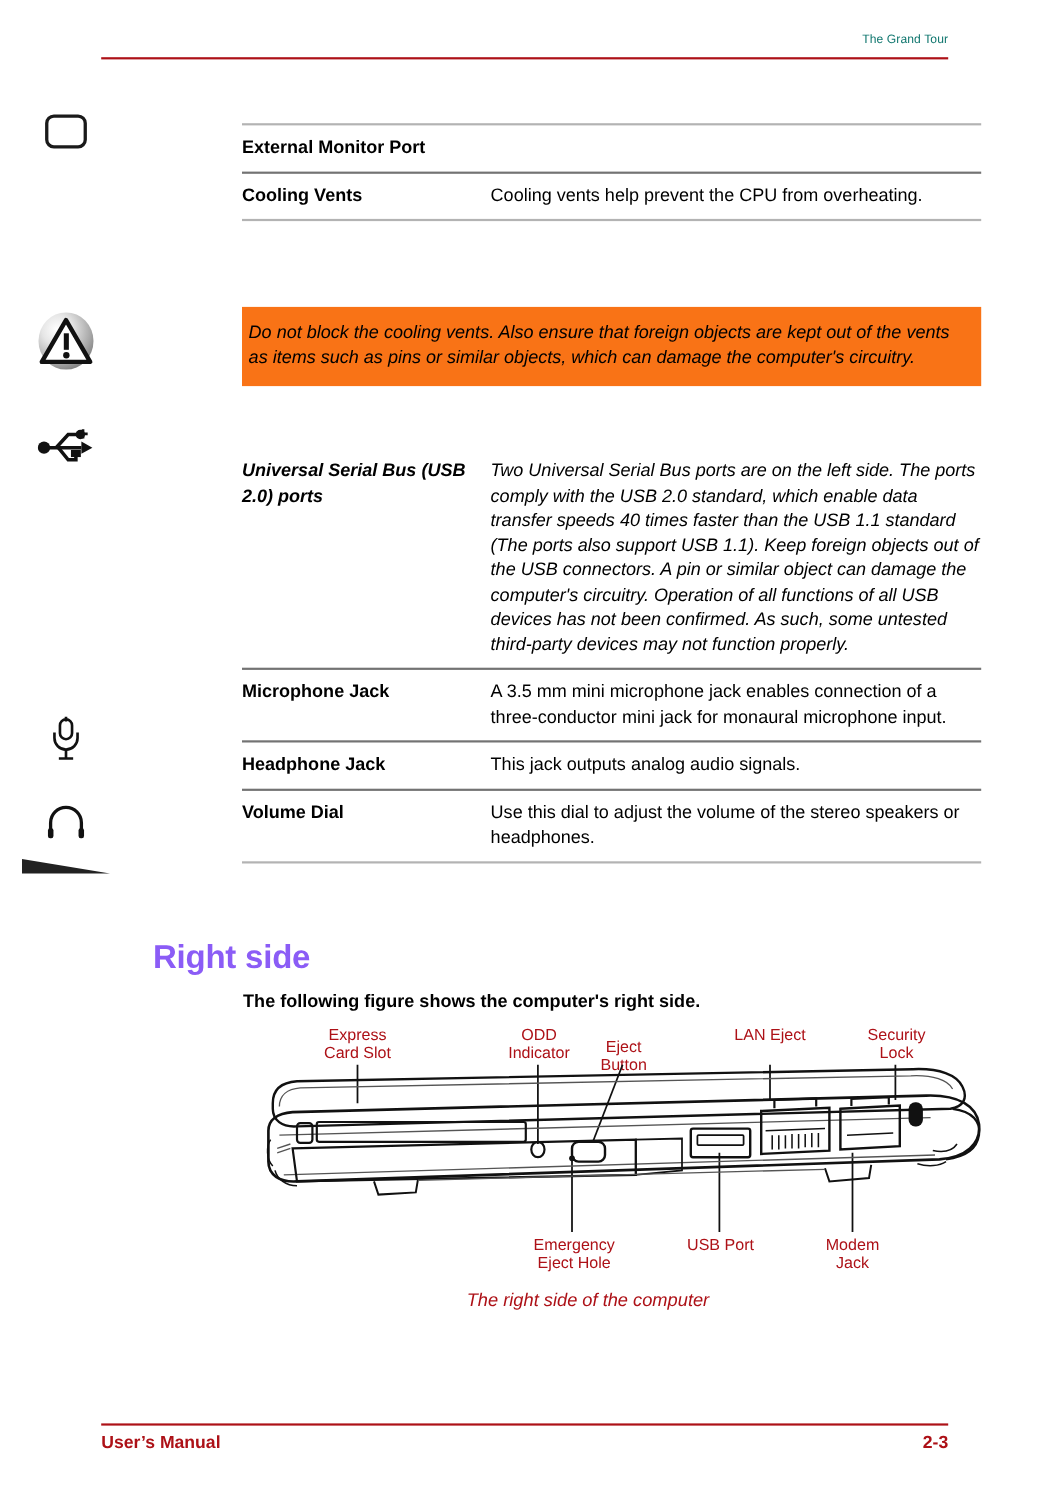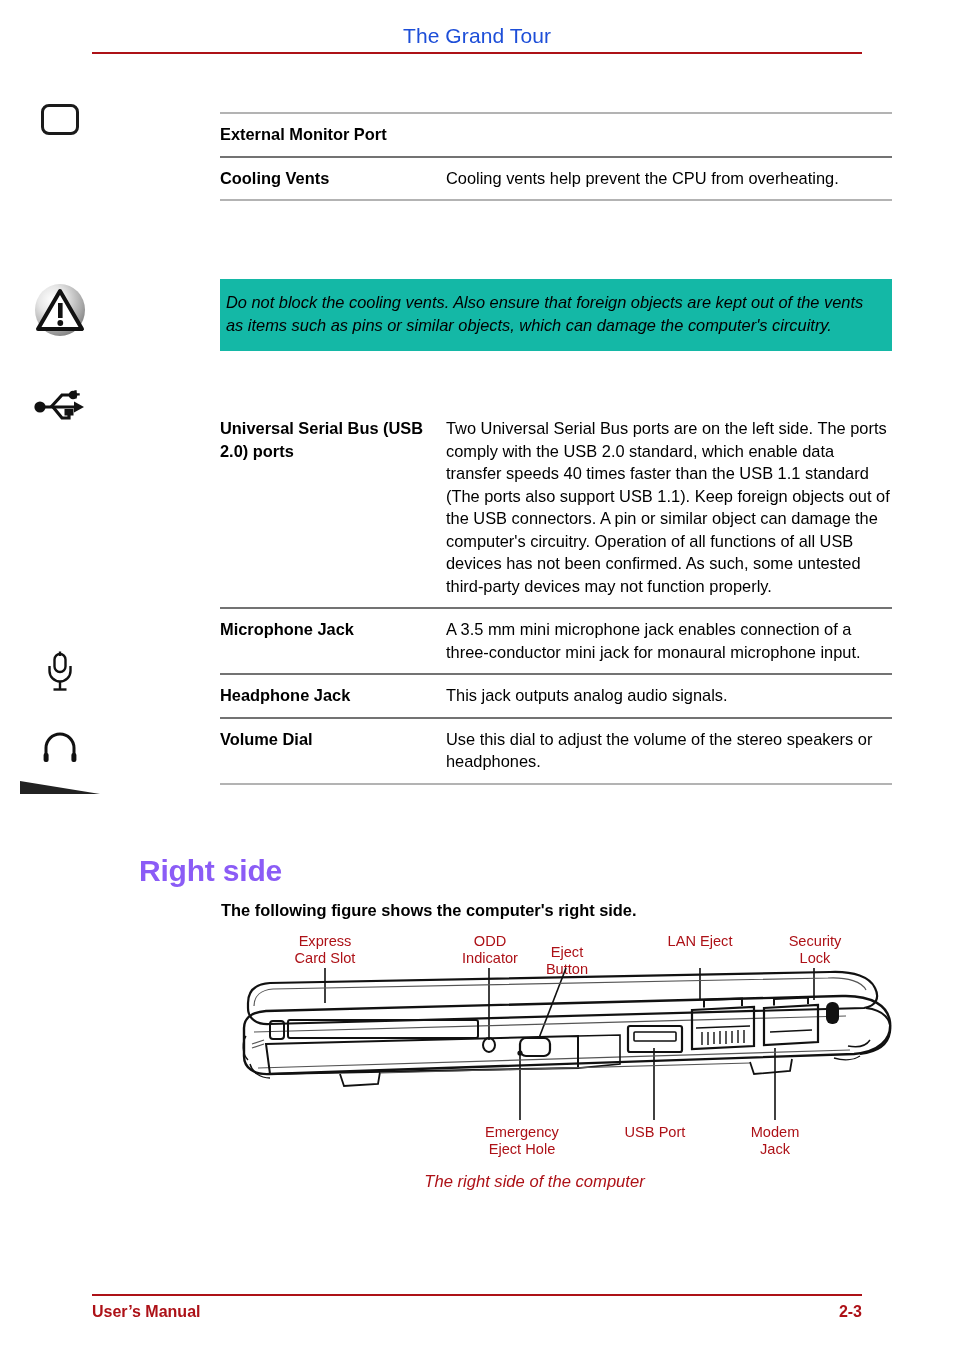--- a/index.html
+++ b/index.html
@@ -13,23 +13,23 @@
     position: relative;
     overflow: hidden;
   }
 
   
   .page-header {
     position: absolute;
     left: 92px; top: 26px; width: 770px;
   }
   .page-header .hdr-text {
-    text-align: center;
-    color: #1d4ed8;
-    font-size: 21px;
+    text-align: right;
+    color: #0f766e;
+    font-size: 11px;
     line-height: 20px;
     letter-spacing: 0.1px;
   }
   .page-header .hdr-rule {
     margin-top: 6px;
     border-top: 2px solid #AD1117;
     width: 100%;
   }
 
   
@@ -100,21 +100,21 @@
   .icon-headphone { width: 38px; height: 34px; }
 
   
   .icon-volume { width: 96px; height: 22px; }
 
   
   .caution-block {
     position: absolute;
     left: 220px;
     width: 672px;
-    background: #14b8a6;
+    background: #f97316;
     padding: 12px 14px 14px 6px;
   }
   .caution-block .ctext {
     font-style: italic;
     font-size: 16.4px;
     line-height: 23px;
     color: #000;
   }
 
   
@@ -215,21 +215,21 @@
     <svg width="56" height="54" viewBox="0 0 56 54">
       <polygon points="28,8 50,46 6,46" fill="#ffffff" stroke="#111111" stroke-width="4" stroke-linejoin="round"></polygon>
       <rect x="26" y="20" width="4.6" height="15" fill="#111111"></rect>
       <circle cx="28.3" cy="40" r="2.9" fill="#111111"></circle>
     </svg>
   </div>
 </div>
 
 <div class="spec-table" style="top:382px;">
 
-  <div class="srow first" style="border-top:none;">
+  <div class="srow first" style="border-top:none;font-style:italic;">
     <div class="scol-term">Universal Serial Bus (USB 2.0) ports</div>
     <div class="scol-desc">
       <p>Two Universal Serial Bus ports are on the left side. The ports comply with the USB 2.0 standard, which enable data transfer speeds 40 times faster than the USB 1.1 standard (The ports also support USB 1.1). Keep foreign objects out of the USB connectors. A pin or similar object can damage the computer's circuitry. Operation of all functions of all USB devices has not been confirmed. As such, some untested third-party devices may not function properly.</p>
     </div>
   </div>
 
   <div class="srow">
     <div class="scol-term">Microphone Jack</div>
     <div class="scol-desc">
       <p>A 3.5 mm mini microphone jack enables connection of a three-conductor mini jack for monaural microphone input.</p>

